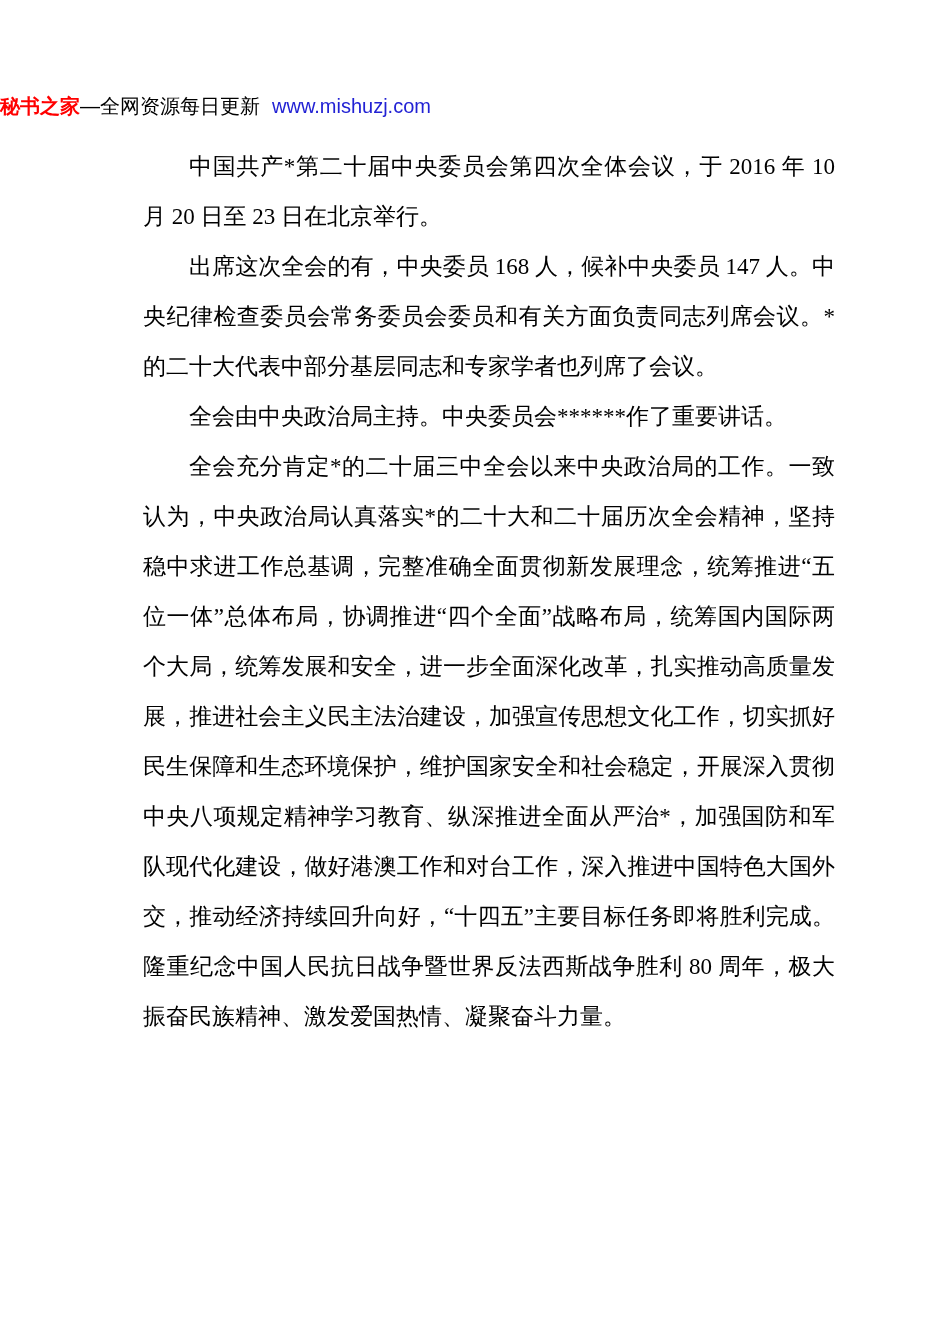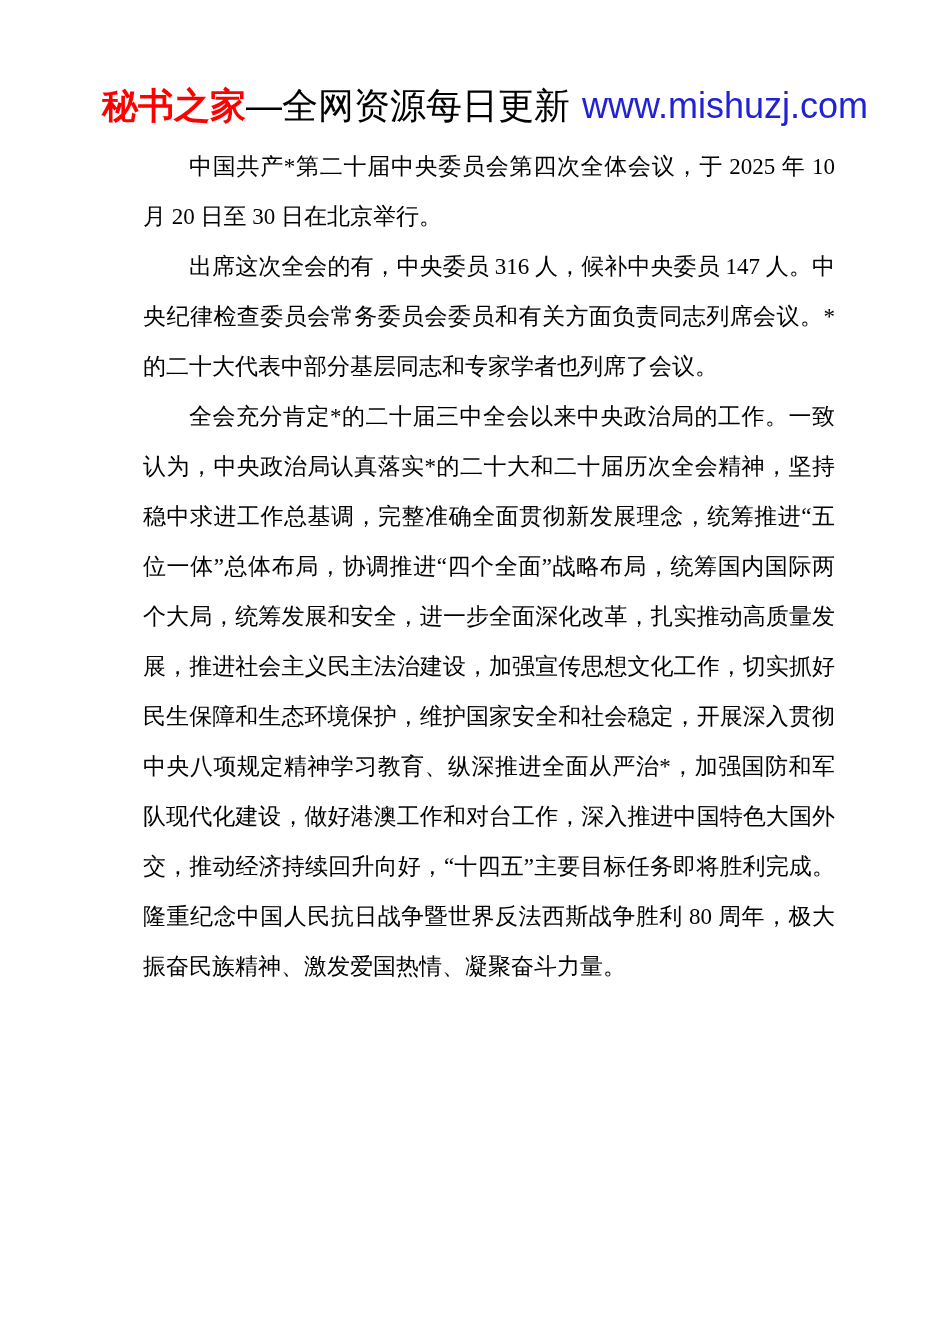--- a/index.html
+++ b/index.html
@@ -13,23 +13,23 @@
     height: 1344px;
     background: #ffffff;
     overflow: hidden;
     font-family: "Liberation Serif", serif;
   }
   .header {
     position: absolute;
     top: 84px;
     left: 0;
     width: 868px;
-    text-align: right;
+    text-align: left;
     font-family: "Liberation Sans", sans-serif;
-    font-size: 36px;
+    font-size: 20px;
     line-height: 44px;
     color: #000000;
     white-space: nowrap;
   }
   .brand {
     font-weight: bold;
     color: #ff0000;
   }
   .dash, .tagline {
     color: #000000;
@@ -60,18 +60,19 @@
 </head>
 <body>
 
 <div class="page">
 
   <div class="header">
     <span class="brand" style="color: rgb(255, 0, 0);">秘书之家</span><span class="dash">—</span><span class="tagline">全网资源每日更新</span><span class="url" style="color: rgb(34, 34, 212);">www.mishuzj.com</span>
   </div>
 
   <div class="doc-body">
-    <p>中国共产*第二十届中央委员会第四次全体会议，于 2025 年 10 月 20 日至 30 日在北京举行。</p>
-    <p>出席这次全会的有，中央委员 316 人，候补中央委员 147 人。中央纪律检查委员会常务委员会委员和有关方面负责同志列席会议。*的二十大代表中部分基层同志和专家学者也列席了会议。</p>
+    <p>中国共产*第二十届中央委员会第四次全体会议，于 2016 年 10 月 20 日至 23 日在北京举行。</p>
+    <p>出席这次全会的有，中央委员 168 人，候补中央委员 147 人。中央纪律检查委员会常务委员会委员和有关方面负责同志列席会议。*的二十大代表中部分基层同志和专家学者也列席了会议。</p>
+    <p>全会由中央政治局主持。中央委员会******作了重要讲话。</p>
     <p>全会充分肯定*的二十届三中全会以来中央政治局的工作。一致认为，中央政治局认真落实*的二十大和二十届历次全会精神，坚持稳中求进工作总基调，完整准确全面贯彻新发展理念，统筹推进“五位一体”总体布局，协调推进“四个全面”战略布局，统筹国内国际两个大局，统筹发展和安全，进一步全面深化改革，扎实推动高质量发展，推进社会主义民主法治建设，加强宣传思想文化工作，切实抓好民生保障和生态环境保护，维护国家安全和社会稳定，开展深入贯彻中央八项规定精神学习教育、纵深推进全面从严治*，加强国防和军队现代化建设，做好港澳工作和对台工作，深入推进中国特色大国外交，推动经济持续回升向好，“十四五”主要目标任务即将胜利完成。隆重纪念中国人民抗日战争暨世界反法西斯战争胜利 80 周年，极大振奋民族精神、激发爱国热情、凝聚奋斗力量。</p>
   </div>
 
 </div>
 
 </body></html>

